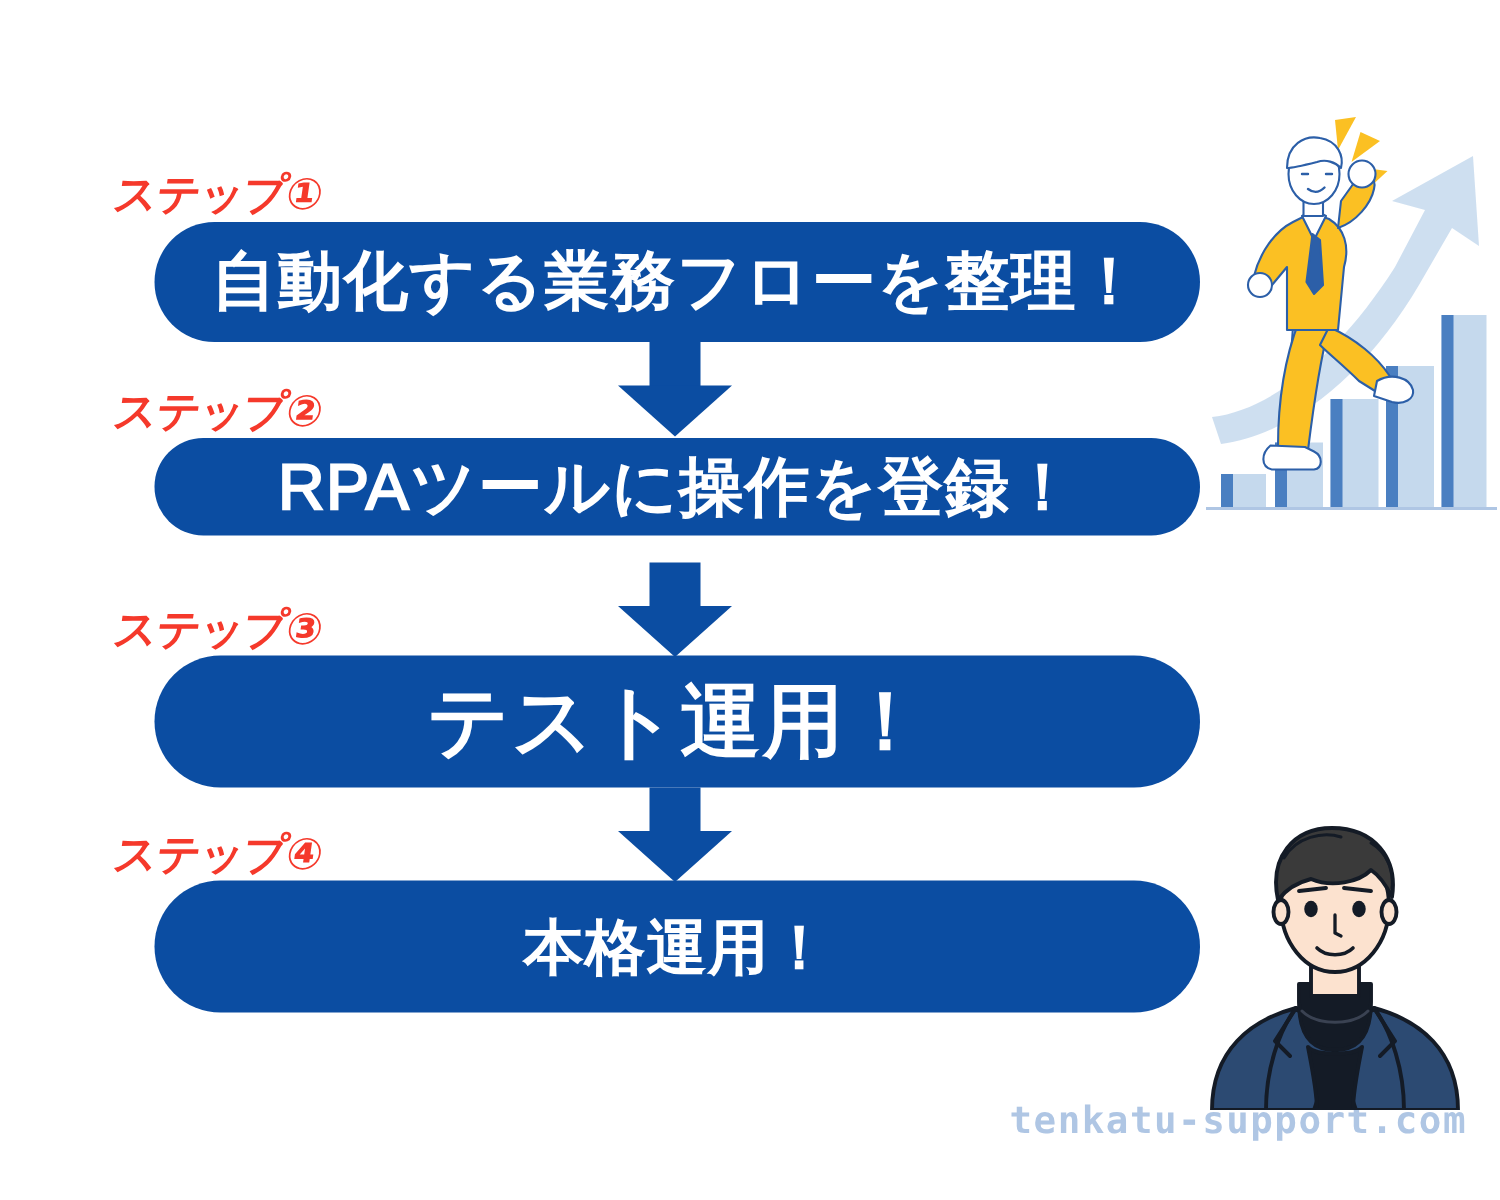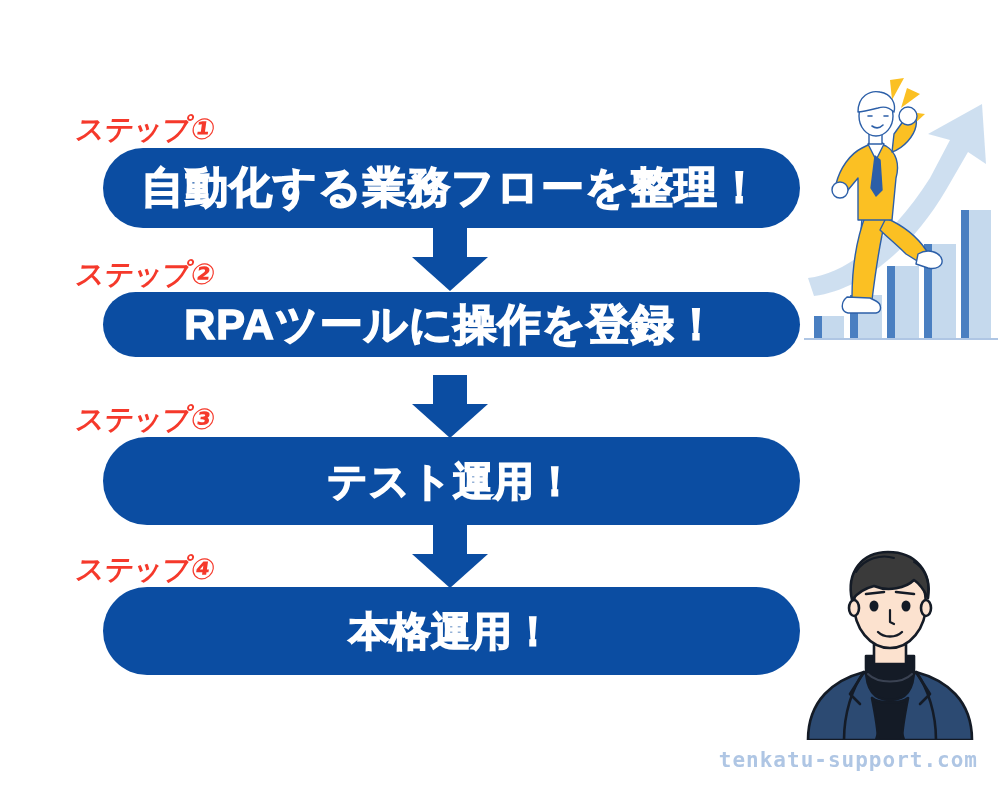--- a/index.html
+++ b/index.html
@@ -60,21 +60,21 @@
     position: absolute;
     background: #0B4DA2;
     border-radius: 44px;
     display: flex;
     align-items: center;
     justify-content: center;
     z-index: 3;
   }
   .step-box-label {
     color: #ffffff;
-    font-weight: bold;
+    font-weight: normal;
     white-space: nowrap;
     letter-spacing: 1px;
     -webkit-text-stroke: 1.5px #ffffff;
   }
 
   
   .connector {
     position: absolute;
     z-index: 2;
   }
@@ -94,23 +94,23 @@
     height: 0;
     border-left: 38px solid transparent;
     border-right: 38px solid transparent;
     border-top: 34px solid #0B4DA2;
   }
 
   
   #footer-url {
     position: absolute;
     right: 22px;
-    top: 748px;
+    top: 732px;
     font-family: "DejaVu Sans Mono", "Liberation Mono", monospace;
-    font-size: 21px;
+    font-size: 25px;
     font-weight: bold;
     letter-spacing: 1px;
     color: #AFC6E4;
     white-space: nowrap;
   }
 
   
   #illus-growth {
     position: absolute;
     left: 800px;
@@ -218,21 +218,21 @@
   </div>
 
   <div class="connector" style="left:390px; top:375px; width:120px; height:64px;">
     <div class="stem" style="height:30px;"></div>
     <div class="head" style="top:29px;"></div>
   </div>
 
   <div class="step-row">
     <div class="step-badge" style="left:76px; top:400px;">ステップ③</div>
     <div class="step-box" style="left:103px; top:437px; width:697px; height:88px;">
-      <span class="step-box-label" style="font-size:40px;">テスト運用！</span>
+      <span class="step-box-label" style="font-size:54px;">テスト運用！</span>
     </div>
   </div>
 
   <div class="connector" style="left:390px; top:525px; width:120px; height:64px;">
     <div class="stem" style="height:30px;"></div>
     <div class="head" style="top:29px;"></div>
   </div>
 
   <div class="step-row">
     <div class="step-badge" style="left:76px; top:550px;">ステップ④</div>

